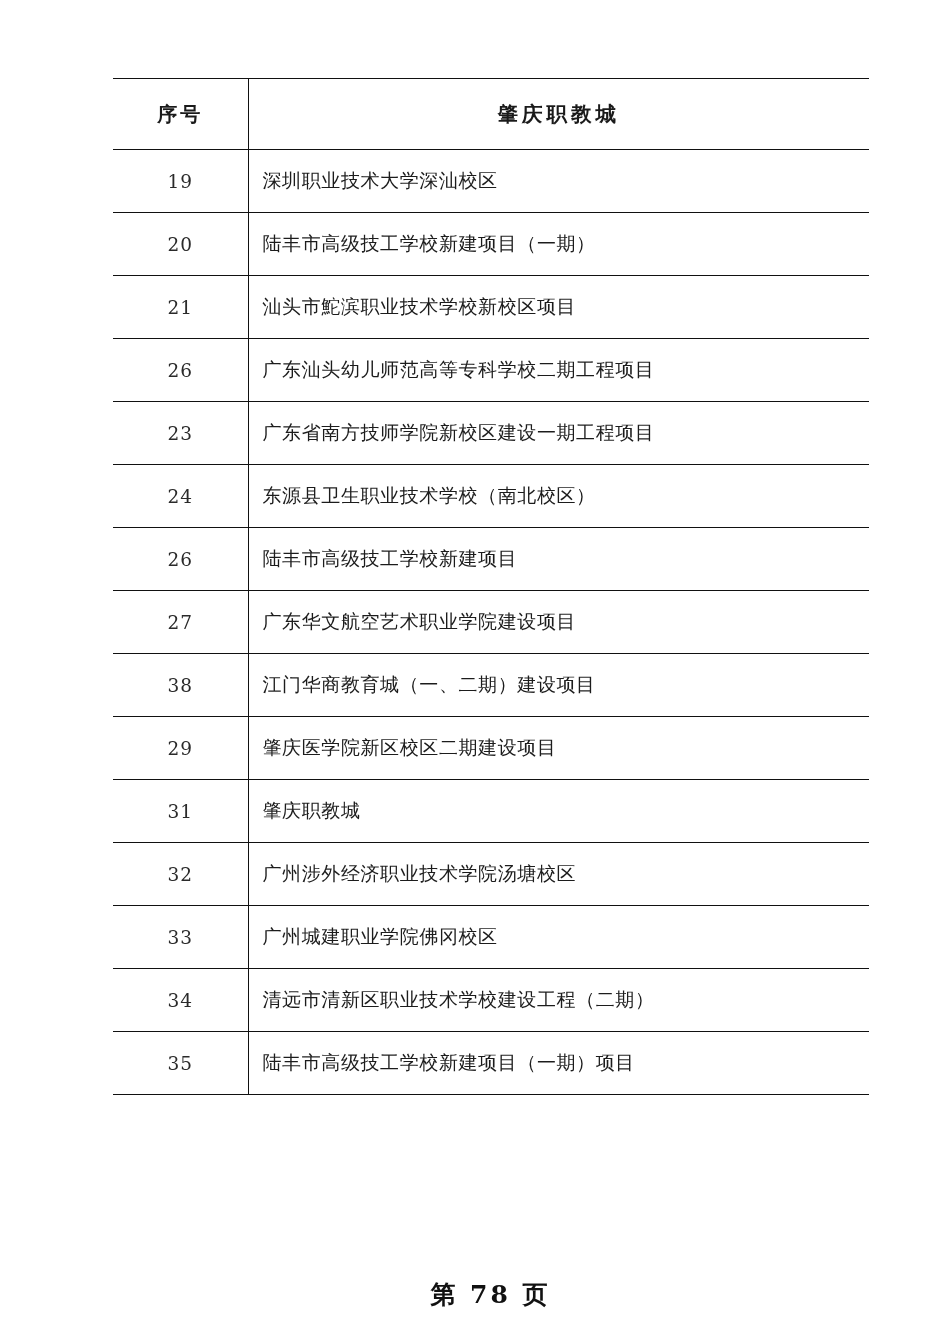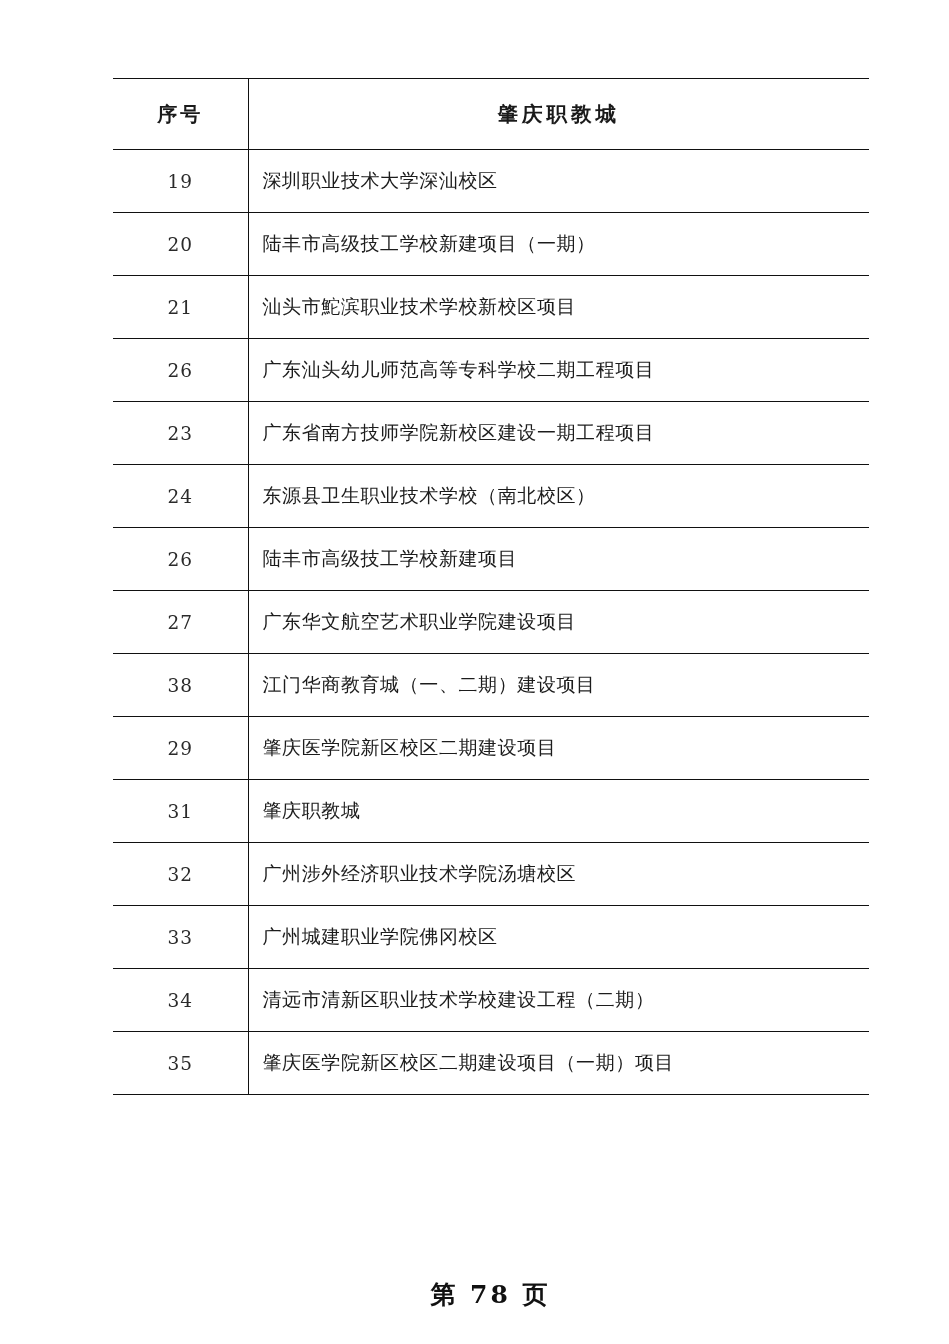--- a/index.html
+++ b/index.html
@@ -239,21 +239,21 @@
           </td>
         <td class="cell-name">
             <span class="cell-name-text">清远市清新区职业技术学校建设工程（二期）</span>
           </td>
       </tr>
       <tr class="row-last">
         <td class="cell-idx">
             <span class="cell-idx-text">35</span>
           </td>
         <td class="cell-name">
-            <span class="cell-name-text">肇庆医学院新区校区二期建设项目（一期）项目</span>
+            <span class="cell-name-text">陆丰市高级技工学校新建项目（一期）项目</span>
           </td>
       </tr>
     </tbody>
   </table>
 
   <div class="page-footer">第 78 页</div>
 
 </div>
 
 </body></html>

